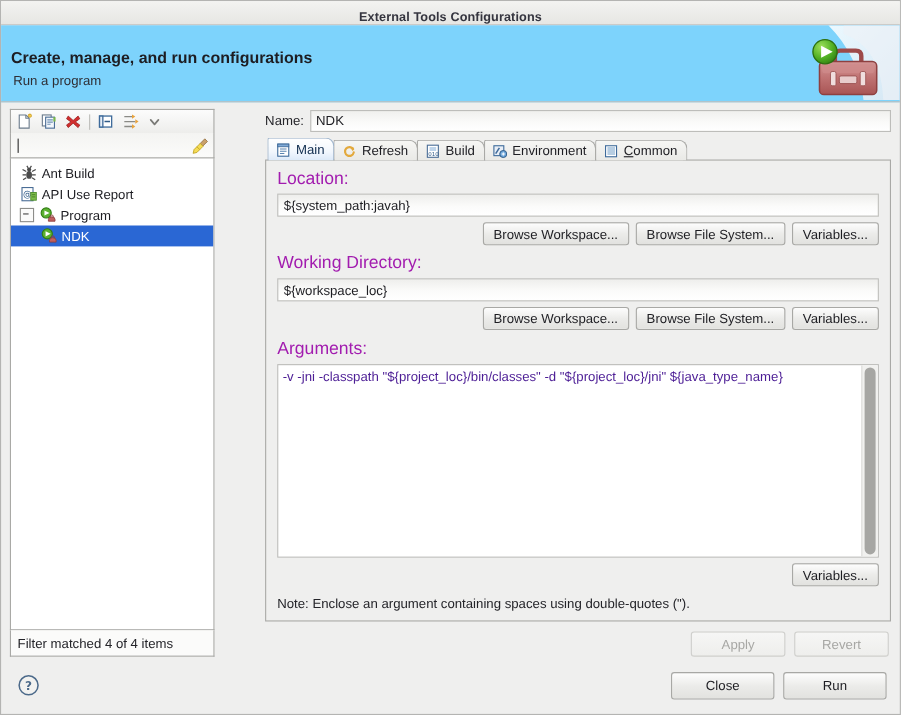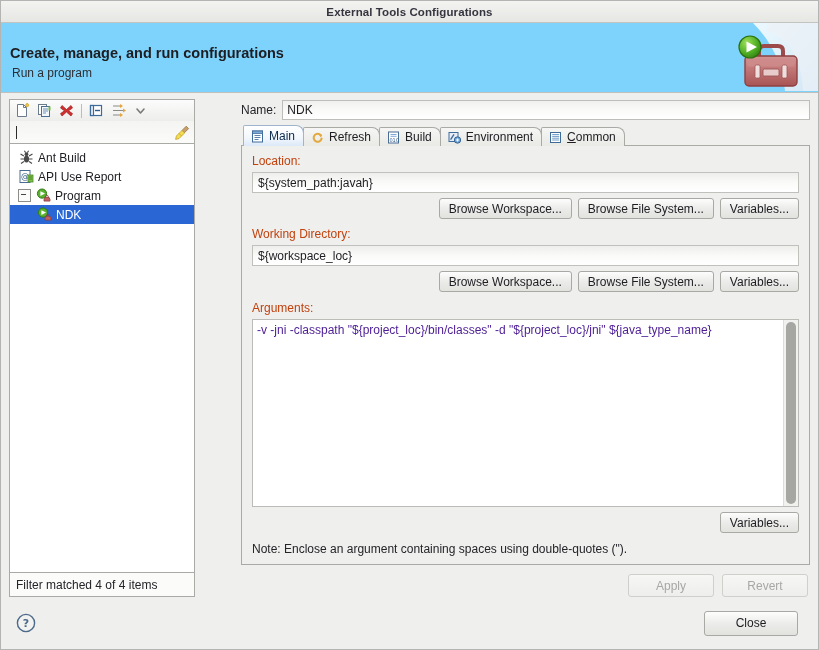--- a/index.html
+++ b/index.html
@@ -26,21 +26,21 @@
     box-sizing: border-box;
     border: 1px solid #b4b4b2;
   }
 
   
   .titlebar {
     height: 21px;
     background: linear-gradient(#f3f3f1, #e6e6e3);
     border-bottom: 1px solid #c3c3c0;
     display: flex;
-    align-items: center;
+    align-items: flex-end;
     justify-content: center;
     flex: 0 0 auto;
   }
   .titlebar .title {
     font-size: 11.5px;
     font-weight: bold;
     color: #35353f;
     letter-spacing: .1px;
   }
 
@@ -288,22 +288,22 @@
     background: #efefee;
     border: 1px solid #a9a9a6;
     margin-top: -1px;
     padding: 8px 10px 6px 10px;
     box-sizing: border-box;
     display: flex;
     flex-direction: column;
     min-height: 0;
   }
   .fieldlabel {
-    font-size: 12px;
-    color: #c2410c;
+    font-size: 16px;
+    color: #a21caf;
     margin-bottom: 4px;
   }
   .textfield {
     height: 21px;
     background: linear-gradient(#eeeeec, #fbfbfa 55%, #ffffff);
     border: 1px solid #c0c0bd;
     display: flex;
     align-items: center;
     padding-left: 5px;
     box-sizing: border-box;
@@ -658,15 +658,16 @@
 
   <div class="footer">
     <span class="helpicon">
       <svg width="22" height="22" viewBox="0 0 22 22">
         <circle cx="11" cy="11" r="8.6" fill="#f2f2f0" stroke="#4c6a8a" stroke-width="1.4"></circle>
         <text x="11" y="15.4" text-anchor="middle" font-family="DejaVu Sans, sans-serif" font-size="11" font-weight="bold" fill="#4c6a8a">?</text>
       </svg>
     </span>
     <span class="spacer"></span>
     <div class="btn" style="margin-right:8px;">Close</div>
+    <div class="btn">Run</div>
   </div>
 
 </div>
 
 </body></html>

